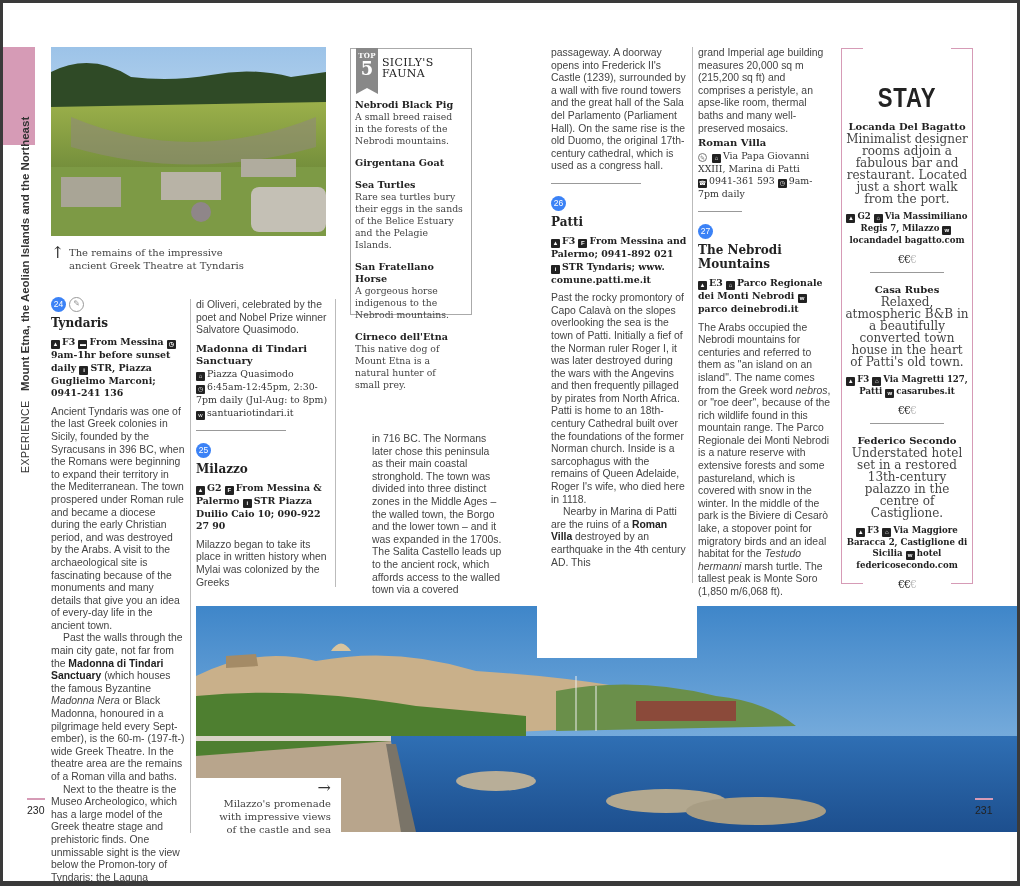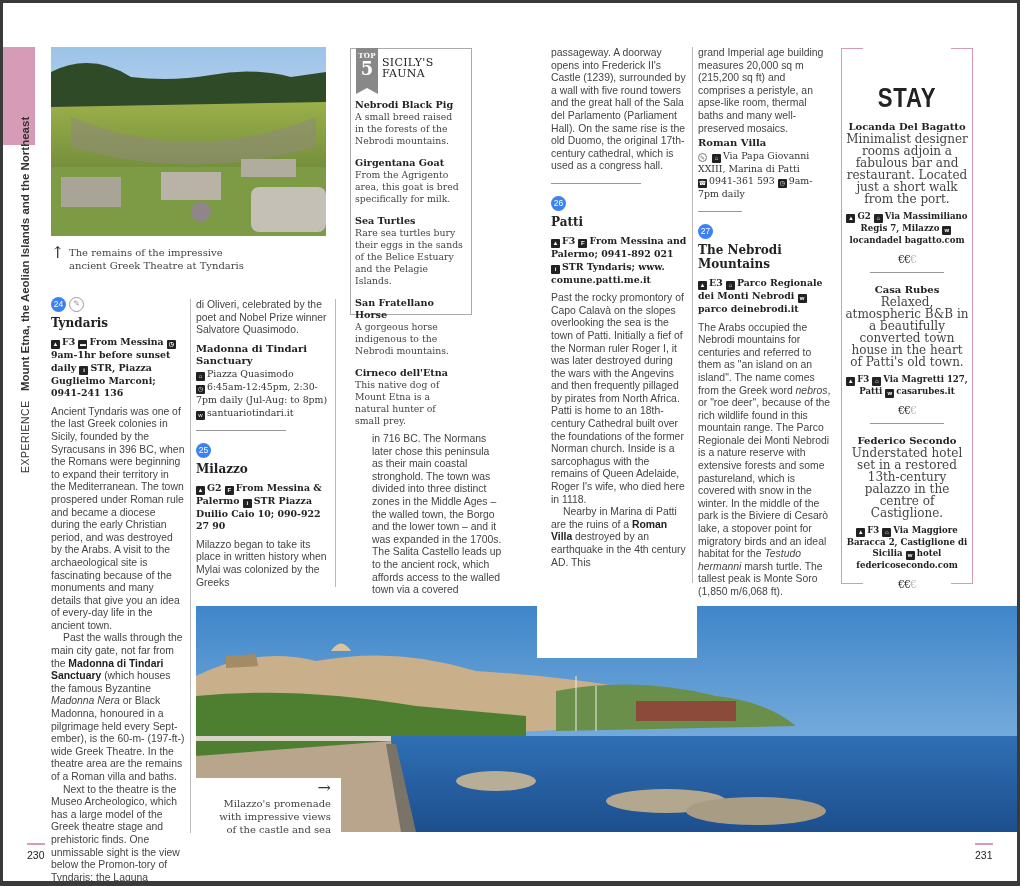--- a/index.html
+++ b/index.html
@@ -43,21 +43,21 @@
   .stay .lb{left:0}.stay .rb{right:0}
   .stay .tl,.stay .tr,.stay .bl,.stay .br{position:absolute;height:1px;width:22px;background:#d69bb6;}
   .stay .tl{left:0;top:0}.stay .tr{right:0;top:0}.stay .bl{left:0;bottom:0}.stay .br{right:0;bottom:0}
   .stay-title{font-family:"Liberation Sans",sans-serif;font-weight:bold;font-size:27px;color:#222;letter-spacing:1px;transform:scaleX(.82);margin-bottom:8px;line-height:28px;}
   .stay h4{font-size:10px;font-weight:bold;color:#222;line-height:13px;}
   .stay p.desc{font-size:12px;color:#444;line-height:12px;margin-bottom:6px;}
   .stay p.det{font-size:8.6px;font-weight:bold;color:#222;line-height:11.6px;}
   .stay .price{font-size:11px;margin:6px 0 6px;color:#333;letter-spacing:-1px;}
   .stay .price .dim{color:#bbb;}
   .stay .sep{width:74px;height:1px;background:#999;margin:2px auto 10px;}
-  .pnum{position:absolute;top:846px;font-family:"Liberation Sans",sans-serif;font-size:10.5px;color:#222;}
+  .pnum{position:absolute;top:801px;font-family:"Liberation Sans",sans-serif;font-size:10.5px;color:#222;}
   .pnum:before{content:"";position:absolute;left:0;top:-6px;width:18px;height:2px;background:#d69bb6;}
   .arrow{font-size:16px;color:#333;line-height:14px;}
 </style>
 </head>
 <body>
 
 <div class="page">
 
   <div class="spine-tab"></div>
   <div class="spine-text">
@@ -141,21 +141,20 @@
     <div class="top5-head">
       <div>SICILY'S</div>
       <div>FAUNA</div>
     </div>
     <div class="item">
         <h4>Nebrodi Black Pig</h4>
         <p>A small breed raised in the forests of the Nebrodi mountains.</p>
       </div>
     <div class="item">
         <h4>Girgentana Goat</h4>
-        <p>From the Agrigento area, this goat is bred specifically for milk.</p>
       </div>
     <div class="item">
         <h4>Sea Turtles</h4>
         <p>Rare sea turtles bury their eggs in the sands of the Belice Estuary and the Pelagie Islands.</p>
       </div>
     <div class="item">
         <h4>San Fratellano Horse</h4>
         <p>A gorgeous horse indigenous to the Nebrodi mountains.</p>
       </div>
     <div class="item">

